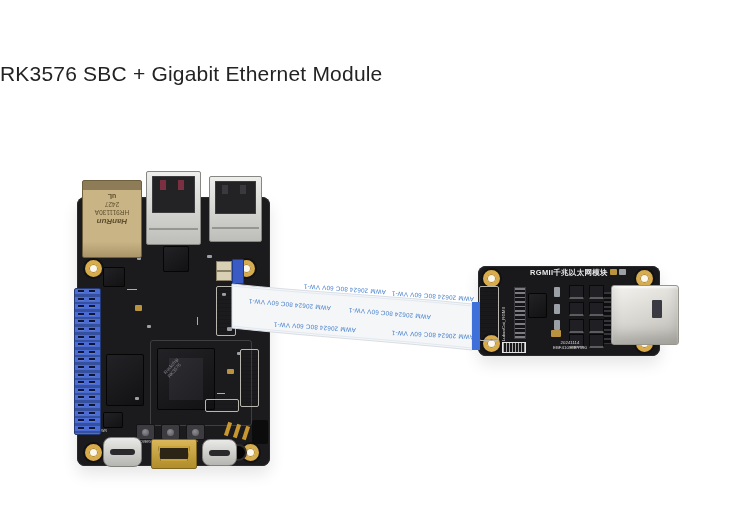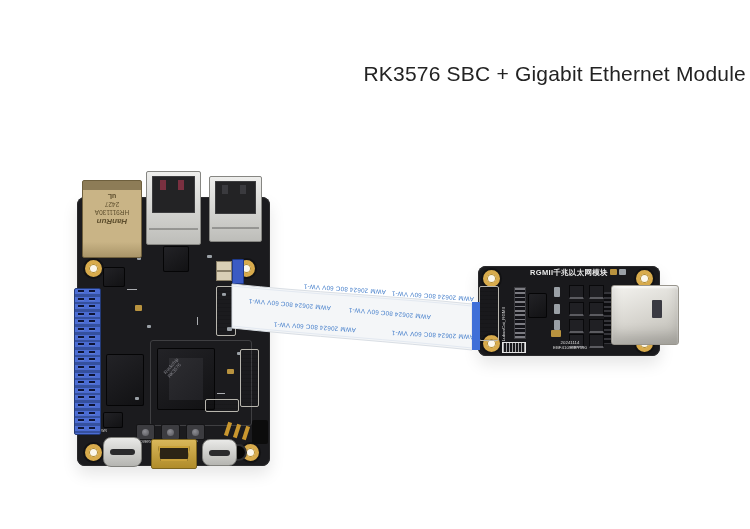--- a/index.html
+++ b/index.html
@@ -1,19 +1,19 @@
 <!DOCTYPE html>
 <html><head>
 <meta charset="utf-8">
 <style>
   html,body{margin:0;padding:0;background:#ffffff;}
   #canvas{position:relative;width:750px;height:529px;background:#ffffff;overflow:hidden;
           font-family:"Liberation Sans",sans-serif;}
   .abs{position:absolute;}
-  #caption{left:0;top:62px;width:746px;text-align:right;font-size:21px;font-weight:500;
+  #caption{left:0;top:62px;width:746px;text-align:left;font-size:21px;font-weight:500;
            color:#232323;letter-spacing:0.2px;}
   
   .board{background:#1b1b1e;border-radius:8px;box-shadow:0 8px 16px rgba(0,0,0,.10),inset 0 0 0 1px #2a2a2c;}
   .hole{width:9px;height:9px;border-radius:50%;background:#fbf7ec;border:4px solid #d8ab4c;
         box-shadow:0 0 0 2px #121214, inset 0 0 0 1px #b08a2e;}
   .chip{background:linear-gradient(145deg,#232327,#111113);border-radius:2px;box-shadow:inset 0 0 0 1px #050506;}
   .smd{background:#9aa0a6;border-radius:1px;}
   .smdg{background:#b9933f;border-radius:1px;}
   .silk{background:#cfd2d6;opacity:.8;}
   .whitecon{background:linear-gradient(90deg,#efeeea,#d9d8d2);border:1px solid #b8b6ae;border-radius:2px;

